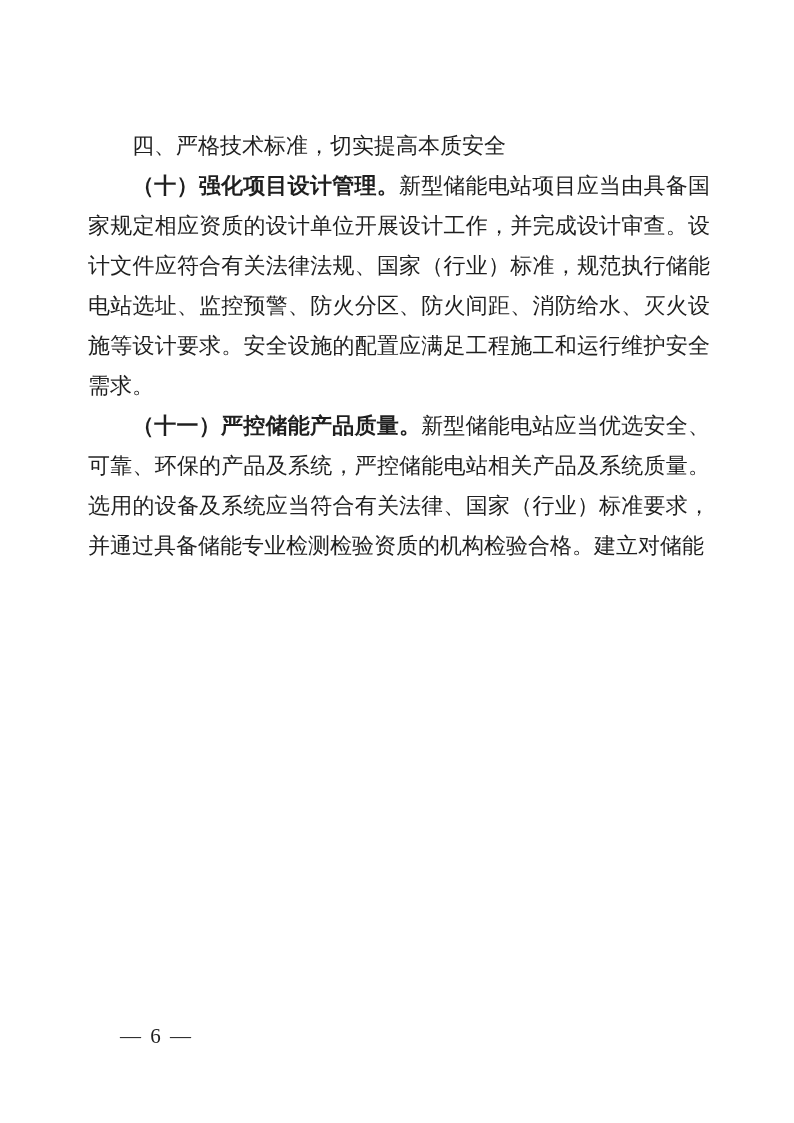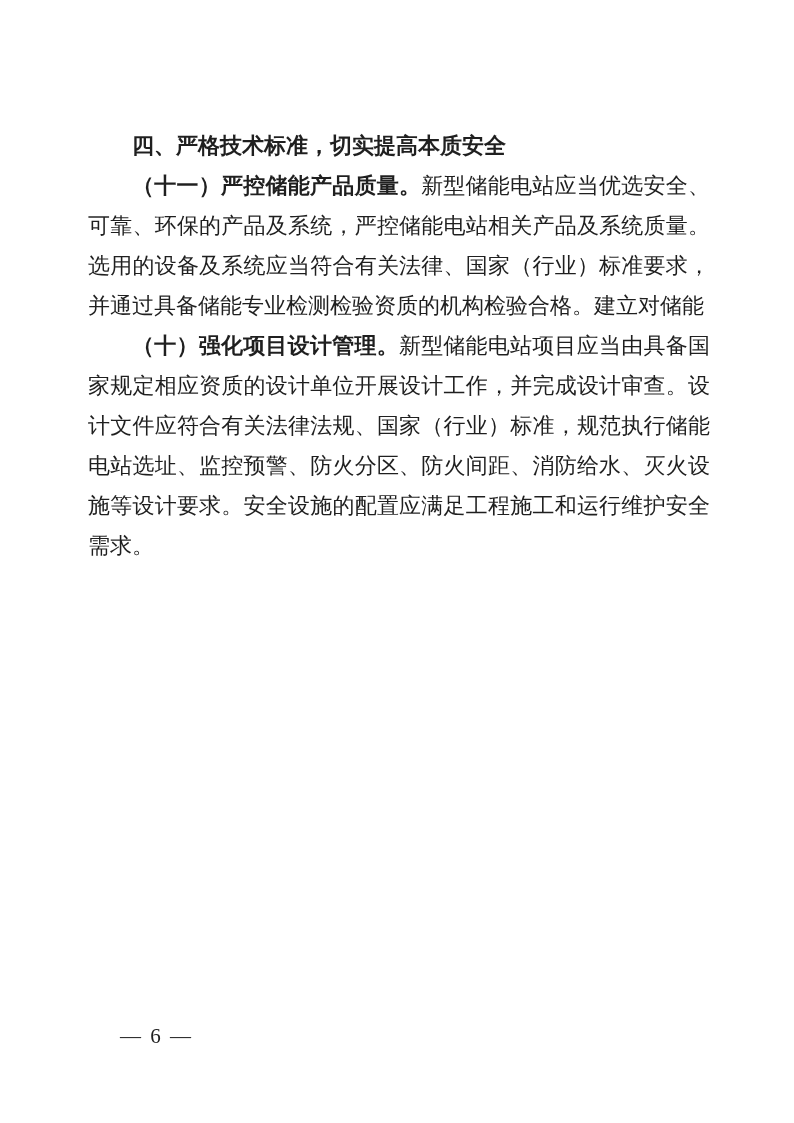--- a/index.html
+++ b/index.html
@@ -36,21 +36,21 @@
     text-indent: 0;
   }
   .para-lead {
     font-weight: bold;
   }
   .section-heading {
     margin: 0;
     padding: 0;
     text-indent: 2em;
     font-family: "Liberation Sans", "DejaVu Sans", sans-serif;
-    font-weight: bold;
+    font-weight: normal;
     font-size: 22px;
     line-height: 40px;
     text-align: left;
   }
   .page-footer {
     position: absolute;
     left: 120px;
     top: 1016px;
     font-size: 21px;
     line-height: 40px;
@@ -62,20 +62,20 @@
 </head>
 <body>
 
 <div class="page">
   <div class="content">
 
 
 
     <h2 class="section-heading">四、严格技术标准，切实提高本质安全</h2>
 
+    <p><span class="para-lead">（十）强化项目设计管理。</span><span>新型储能电站项目应当由具备国家规定相应资质的设计单位开展设计工作，并完成设计审查。设计文件应符合有关法律法规、国家（行业）标准，规范执行储能电站选址、监控预警、防火分区、防火间距、消防给水、灭火设施等设计要求。安全设施的配置应满足工程施工和运行维护安全需求。</span></p>
+
     <p><span class="para-lead">（十一）严控储能产品质量。</span><span>新型储能电站应当优选安全、可靠、环保的产品及系统，严控储能电站相关产品及系统质量。选用的设备及系统应当符合有关法律、国家（行业）标准要求，并通过具备储能专业检测检验资质的机构检验合格。建立对储能</span></p>
-
-    <p><span class="para-lead">（十）强化项目设计管理。</span><span>新型储能电站项目应当由具备国家规定相应资质的设计单位开展设计工作，并完成设计审查。设计文件应符合有关法律法规、国家（行业）标准，规范执行储能电站选址、监控预警、防火分区、防火间距、消防给水、灭火设施等设计要求。安全设施的配置应满足工程施工和运行维护安全需求。</span></p>
 
   </div>
 
   <div class="page-footer">— 6 —</div>
 </div>
 
 </body></html>

